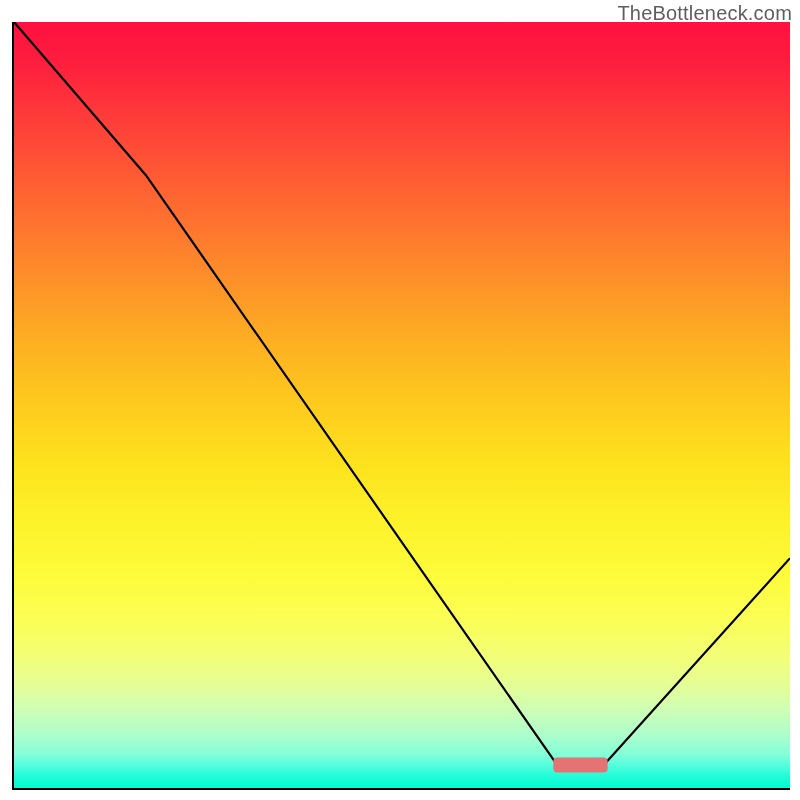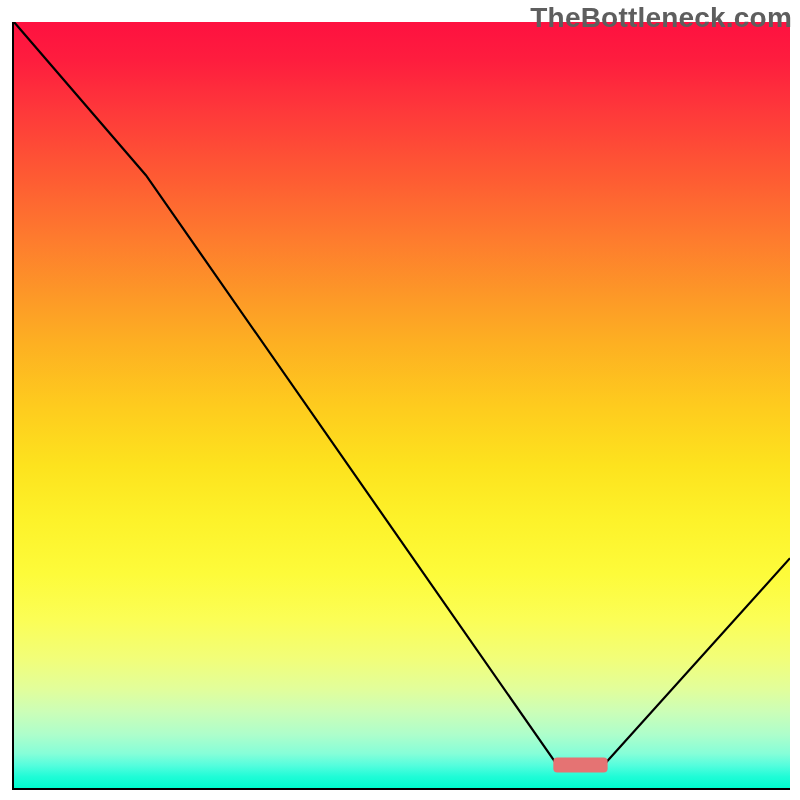--- a/index.html
+++ b/index.html
@@ -9,22 +9,22 @@
     height: 800px;
     font-family: Arial, sans-serif;
     background: #ffffff;
     position: relative;
   }
   .watermark {
     position: absolute;
     top: 2px;
     right: 8px;
     color: #5e5e5e;
-    font-size: 28px;
-    font-weight: bold;
+    font-size: 20px;
+    font-weight: normal;
     letter-spacing: 0.2px;
     z-index: 10;
     text-align: center;
   }
   .chart-area {
     position: absolute;
     left: 12px;
     top: 22px;
     width: 776px;
     height: 766px;

